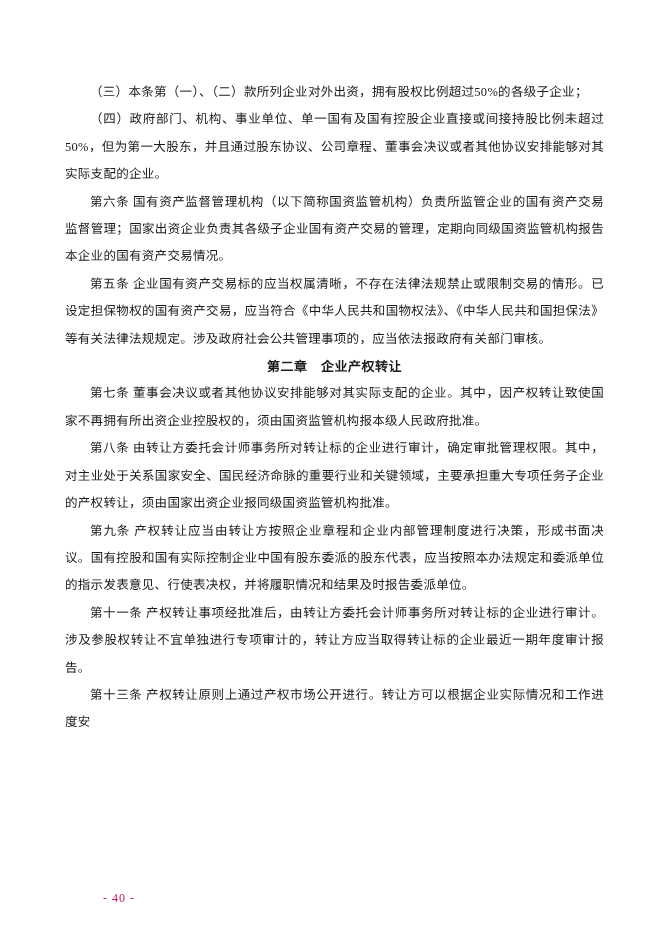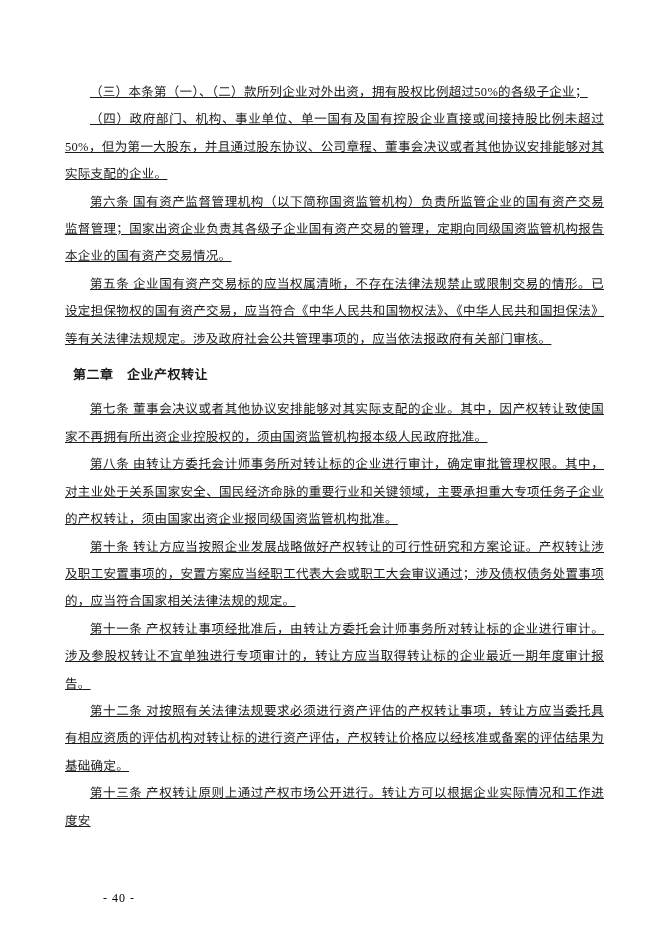--- a/index.html
+++ b/index.html
@@ -24,51 +24,49 @@
     width: 539px;
     font-size: 12.5px;
     line-height: 27.4px;
   }
   .para {
     margin: 0;
     text-indent: 2em;
     text-align: justify;
     text-justify: inter-ideograph;
     letter-spacing: 0.3px;
-    text-decoration: underline;
   }
   .chapter-heading {
-    margin: 8px;
+    margin: 0;
     font-size: 13px;
     line-height: 27.4px;
     font-weight: bold;
-    text-align: left;
+    text-align: center;
     text-indent: 0;
     letter-spacing: 0.5px;
   }
   .page-number {
     position: absolute;
     left: 103px;
     top: 891px;
     font-size: 12px;
     letter-spacing: 1px;
-    color: #000000;
+    color: #be185d;
   }
 </style>
 </head>
 <body>
 
 <div class="page">
   <div class="content">
     <p class="para">（三）本条第（一）、（二）款所列企业对外出资，拥有股权比例超过50%的各级子企业；</p>
     <p class="para">（四）政府部门、机构、事业单位、单一国有及国有控股企业直接或间接持股比例未超过50%，但为第一大股东，并且通过股东协议、公司章程、董事会决议或者其他协议安排能够对其实际支配的企业。</p>
     <p class="para">第六条 国有资产监督管理机构（以下简称国资监管机构）负责所监管企业的国有资产交易监督管理；国家出资企业负责其各级子企业国有资产交易的管理，定期向同级国资监管机构报告本企业的国有资产交易情况。</p>
     <p class="para">第五条 企业国有资产交易标的应当权属清晰，不存在法律法规禁止或限制交易的情形。已设定担保物权的国有资产交易，应当符合《中华人民共和国物权法》、《中华人民共和国担保法》等有关法律法规规定。涉及政府社会公共管理事项的，应当依法报政府有关部门审核。</p>
     <h2 class="chapter-heading">第二章　企业产权转让</h2>
     <p class="para">第七条 董事会决议或者其他协议安排能够对其实际支配的企业。其中，因产权转让致使国家不再拥有所出资企业控股权的，须由国资监管机构报本级人民政府批准。</p>
     <p class="para">第八条 由转让方委托会计师事务所对转让标的企业进行审计，确定审批管理权限。其中，对主业处于关系国家安全、国民经济命脉的重要行业和关键领域，主要承担重大专项任务子企业的产权转让，须由国家出资企业报同级国资监管机构批准。</p>
-    <p class="para">第十条 转让方应当按照企业发展战略做好产权转让的可行性研究和方案论证。产权转让涉及职工安置事项的，安置方案应当经职工代表大会或职工大会审议通过；涉及债权债务处置事项的，应当符合国家相关法律法规的规定。</p>
+    <p class="para">第九条 产权转让应当由转让方按照企业章程和企业内部管理制度进行决策，形成书面决议。国有控股和国有实际控制企业中国有股东委派的股东代表，应当按照本办法规定和委派单位的指示发表意见、行使表决权，并将履职情况和结果及时报告委派单位。</p>
     <p class="para">第十一条 产权转让事项经批准后，由转让方委托会计师事务所对转让标的企业进行审计。涉及参股权转让不宜单独进行专项审计的，转让方应当取得转让标的企业最近一期年度审计报告。</p>
-    <p class="para">第十二条 对按照有关法律法规要求必须进行资产评估的产权转让事项，转让方应当委托具有相应资质的评估机构对转让标的进行资产评估，产权转让价格应以经核准或备案的评估结果为基础确定。</p>
     <p class="para">第十三条 产权转让原则上通过产权市场公开进行。转让方可以根据企业实际情况和工作进度安</p>
   </div>
   <div class="page-number">- 40 -</div>
 </div>
 
 </body></html>

